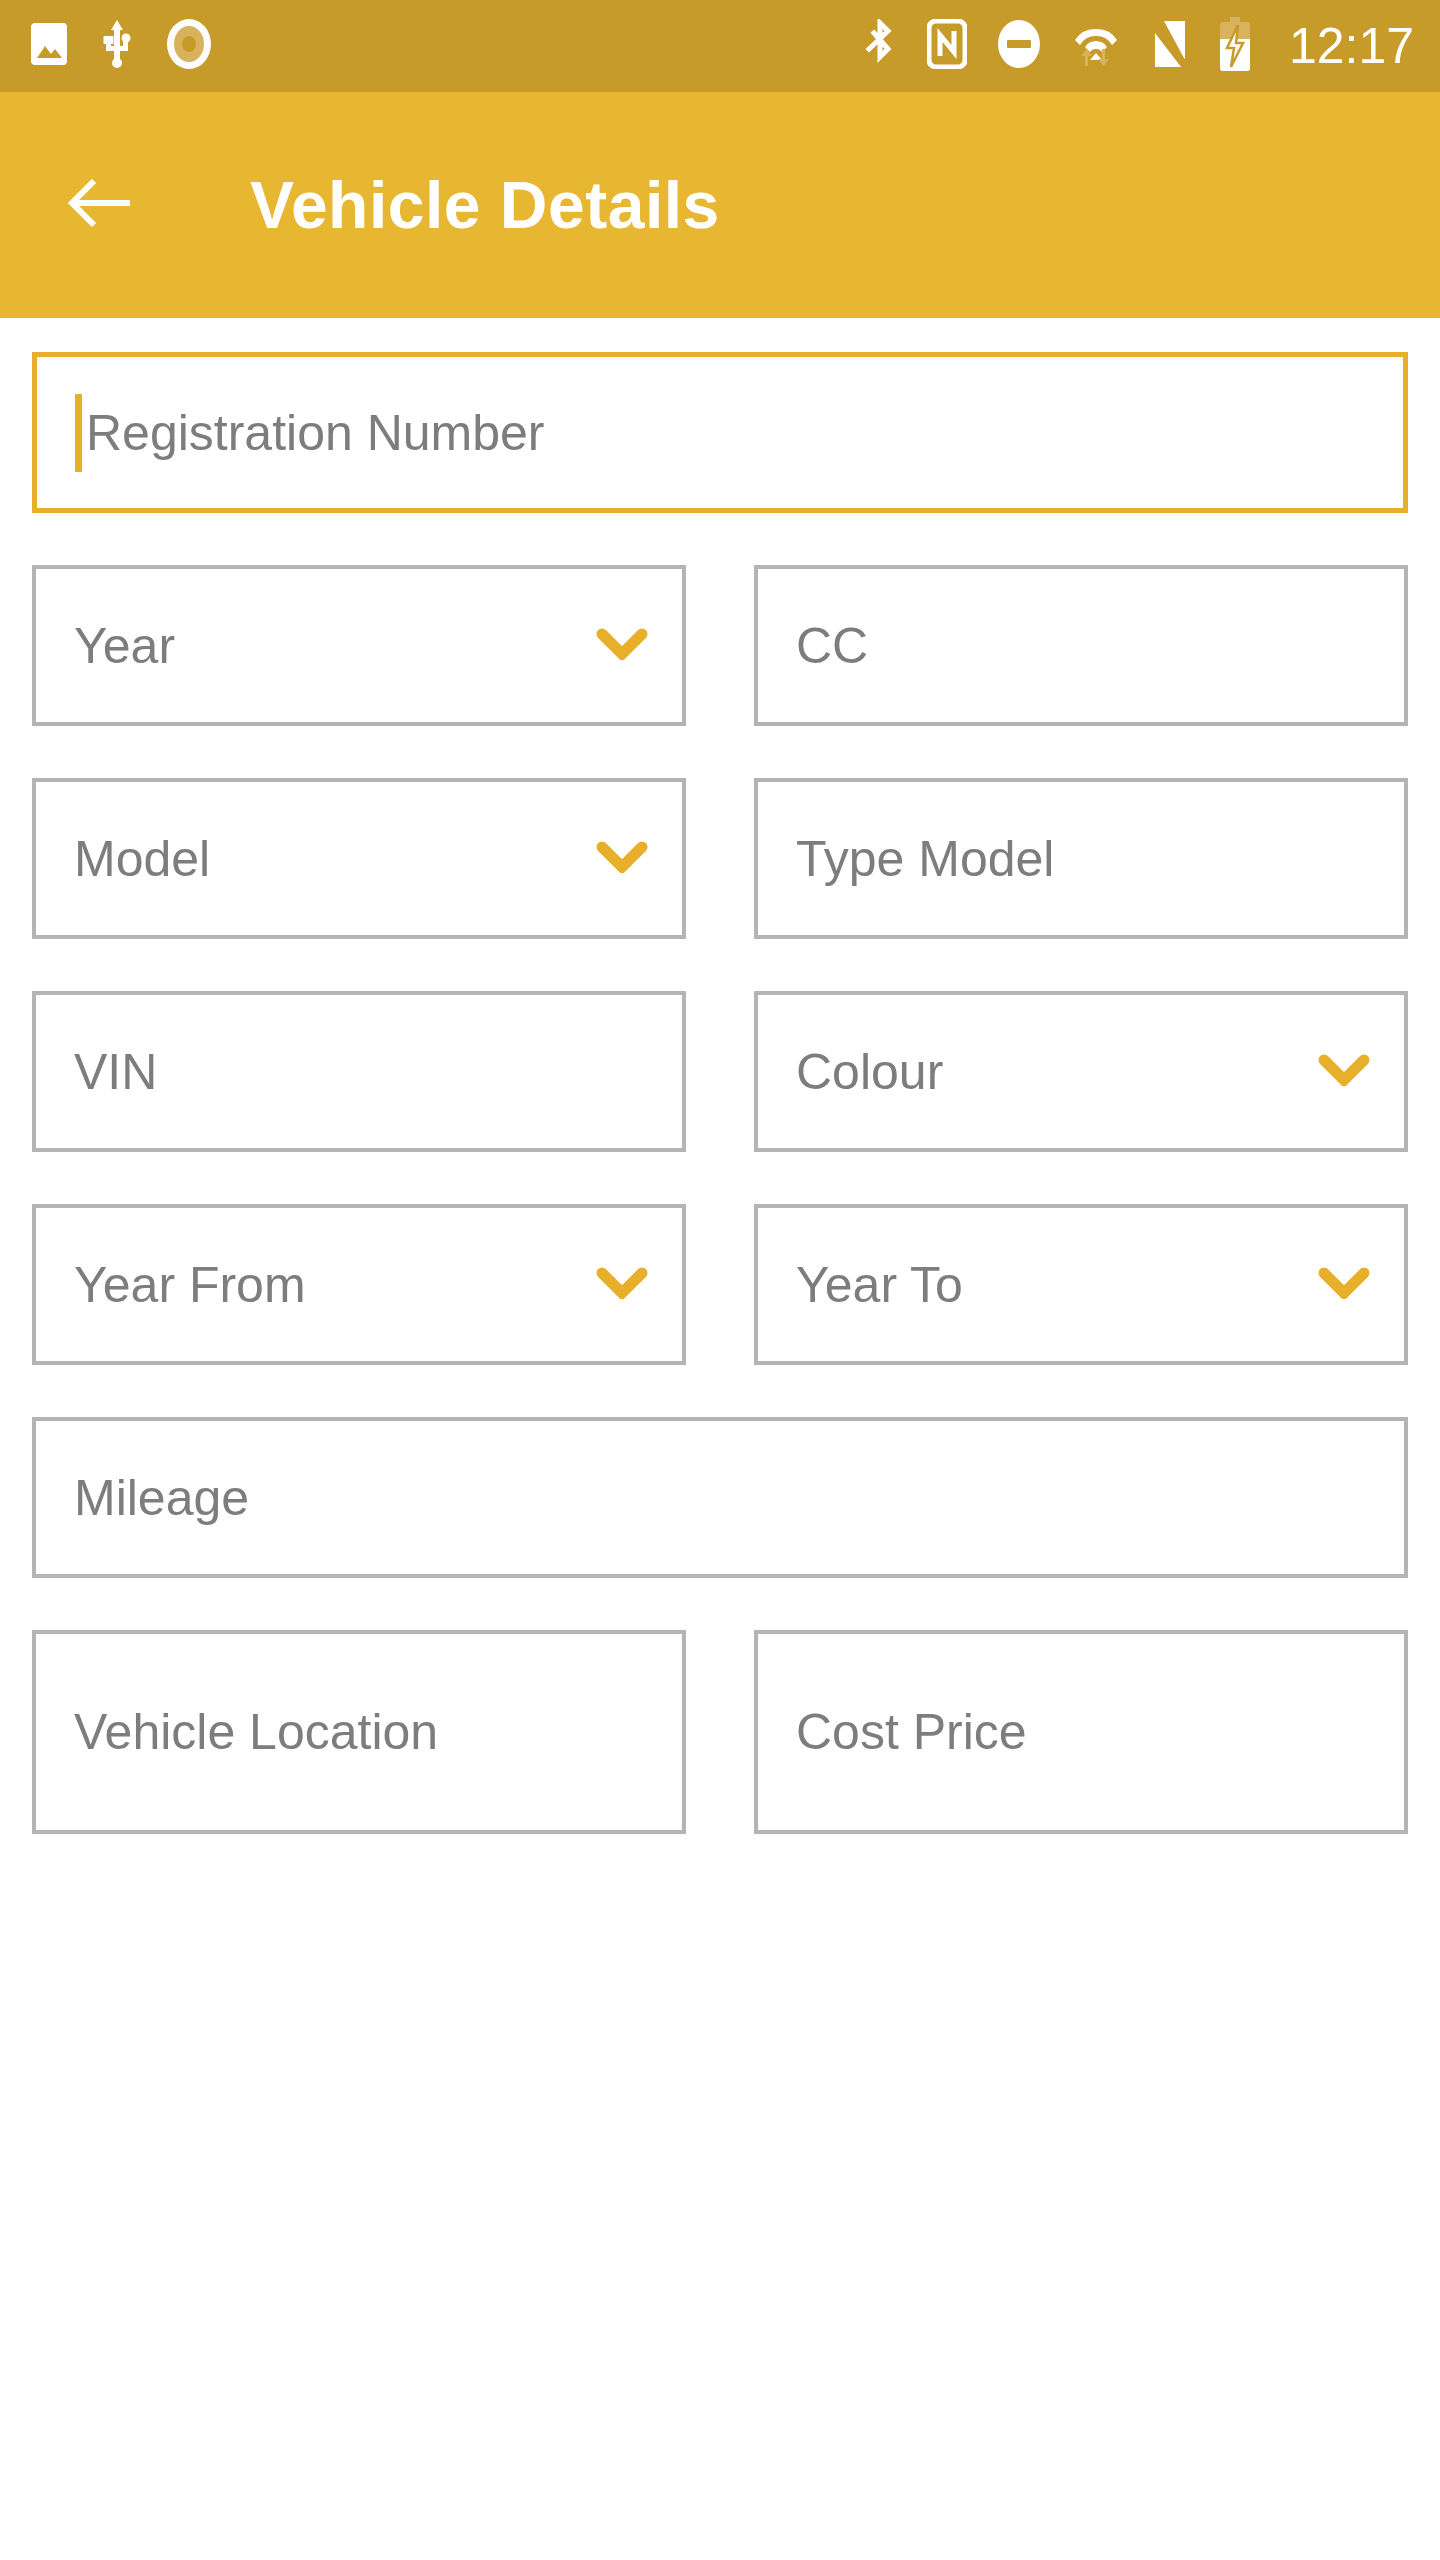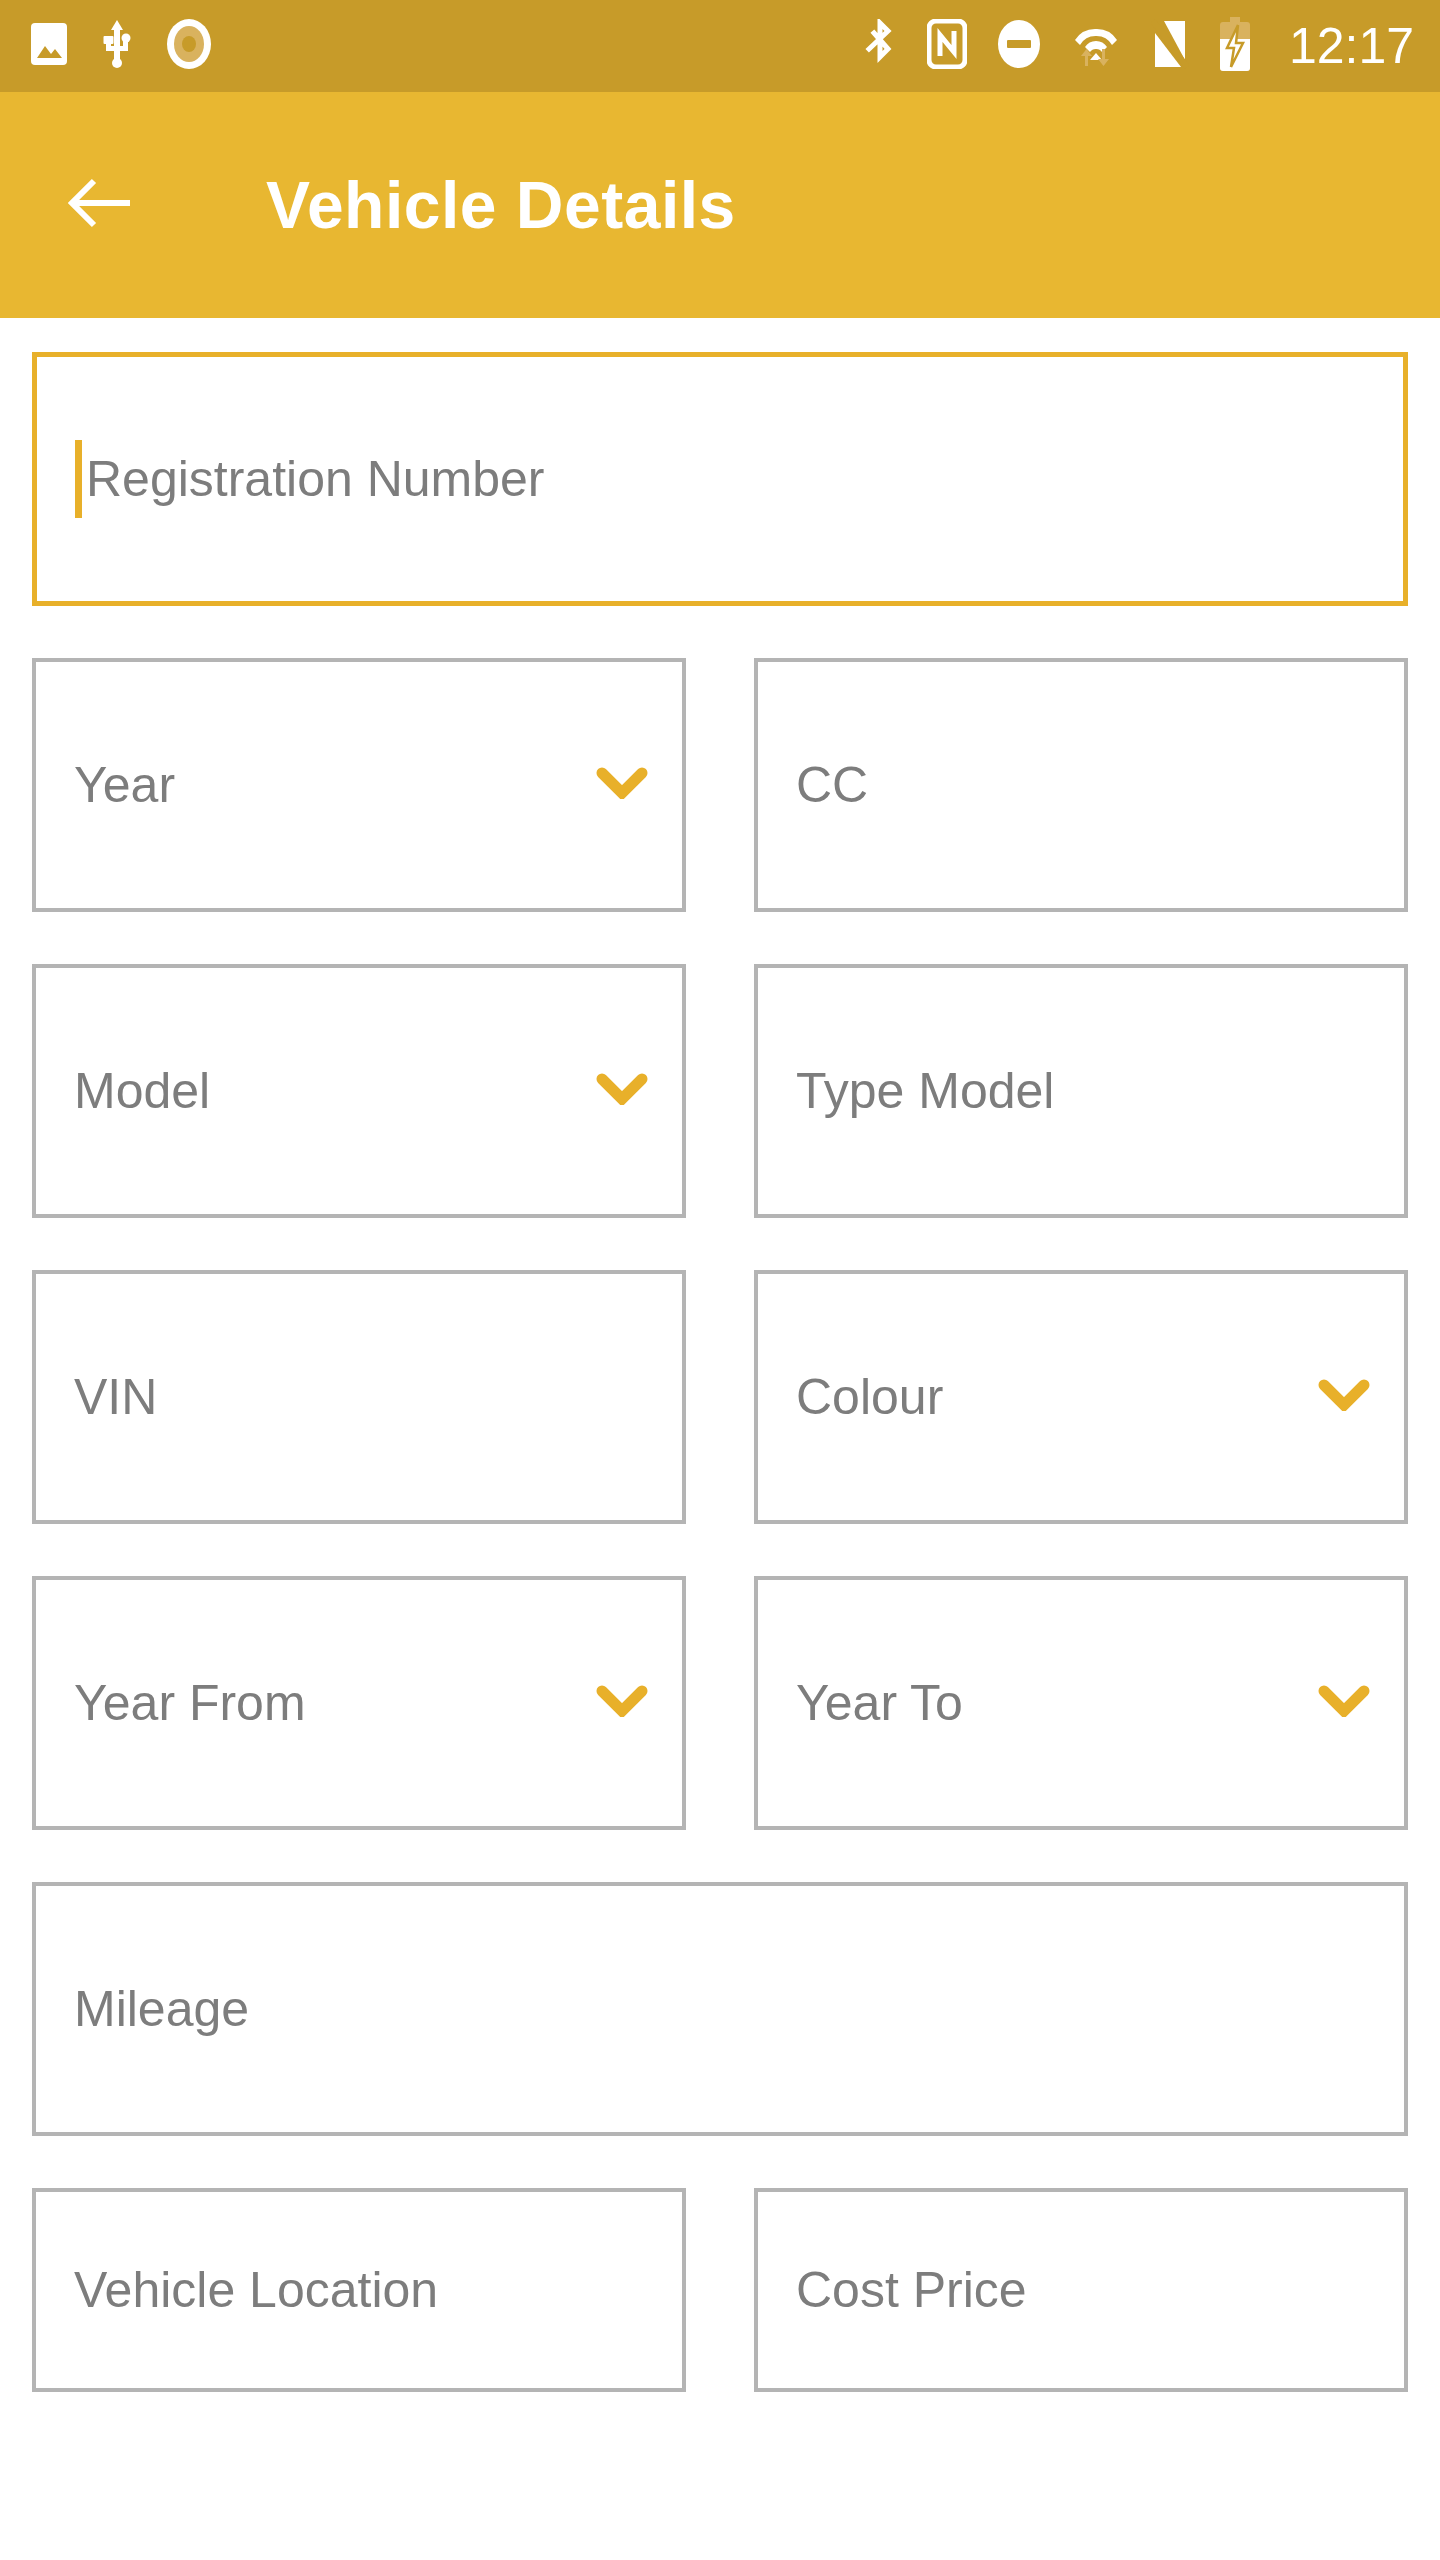--- a/index.html
+++ b/index.html
@@ -32,21 +32,20 @@
     color: #ffffff;
   }
 
   
   .app-bar {
     height: 226px;
     background: #e8b731;
     display: flex;
     align-items: center;
     padding-left: 68px;
-    gap: 16px;
   }
   .back-btn {
     width: 72px; height: 72px;
     display: flex; align-items: center; justify-content: center;
     flex: none;
   }
   .app-title {
     color: #ffffff;
     font-size: 66px;
     font-weight: bold;
@@ -60,21 +59,21 @@
     padding: 34px 32px 0 32px;
   }
   .row {
     display: flex;
     gap: 68px;
     margin-bottom: 52px;
   }
 
   .field {
     flex: 1 1 0;
-    height: 254px;
+    height: 161px;
     border: 4px solid #b4b4b4;
     background: #ffffff;
     display: flex;
     align-items: center;
     padding: 0 34px 0 38px;
     position: relative;
   }
   .field.focused {
     border-color: #e8b02a;
     border-width: 5px;

